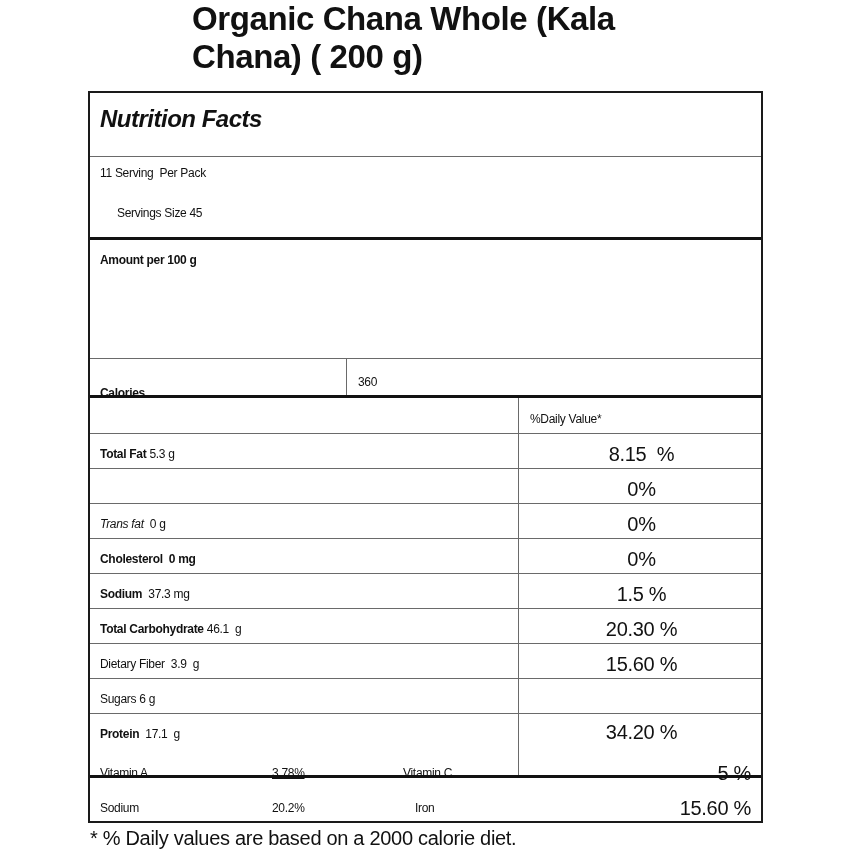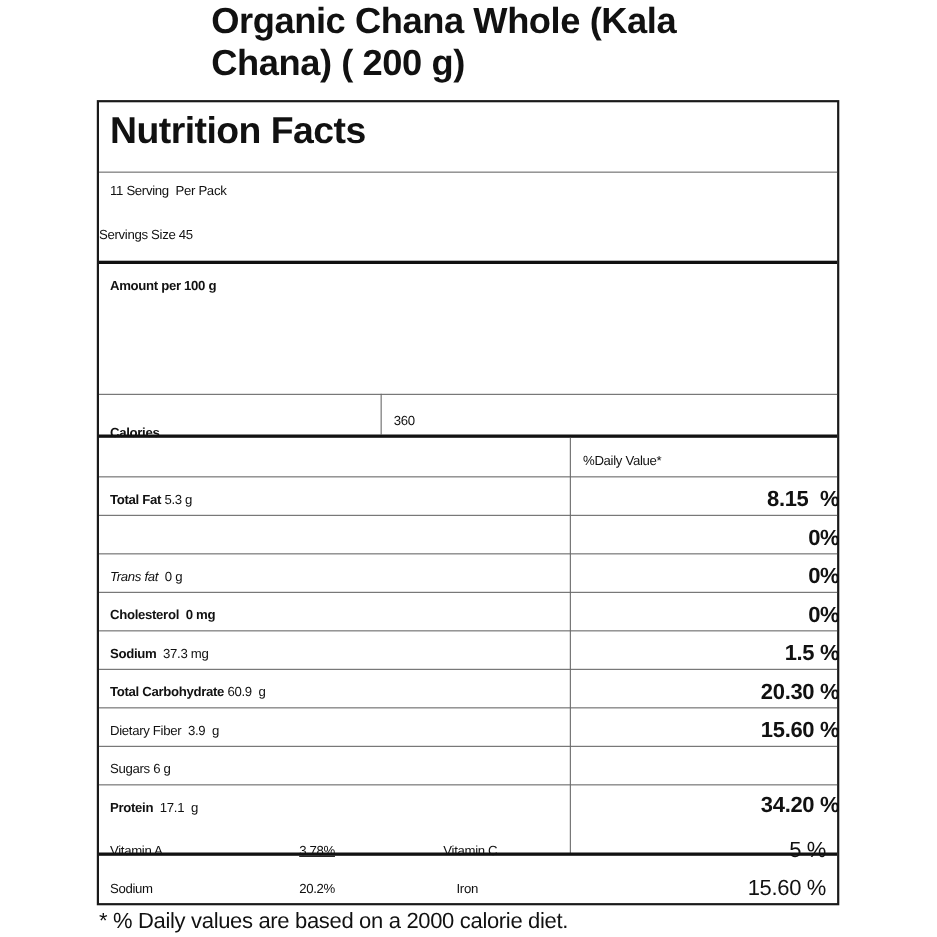--- a/index.html
+++ b/index.html
@@ -54,35 +54,35 @@
     .txt {
       position: absolute;
       font-size: 12px;
       line-height: 24px;
       white-space: pre;
       letter-spacing: -0.3px;
     }
     .bold { font-weight: bold; }
     .ital { font-style: italic; }
     .heading {
-      font-size: 34px;
+      font-size: 24px;
       line-height: 40px;
       font-weight: bold;
       letter-spacing: -0.5px;
+      font-style: italic;
     }
     .dv {
       position: absolute;
       left: 430px;
       width: 243px;
-      text-align: right;
+      text-align: center;
       font-size: 20px;
       line-height: 24px;
       white-space: pre;
       letter-spacing: -0.3px;
-      font-weight: bold;
     }
     .right {
       position: absolute;
       right: 10px;
       text-align: right;
       font-size: 20px;
       line-height: 24px;
       white-space: pre;
       letter-spacing: -0.3px;
     }
@@ -103,21 +103,21 @@
   <div>Organic Chana Whole (Kala</div>
   <div>Chana)  (  200 g)</div>
 </div>
 
 <div class="label">
 
   <div class="txt heading" style="left:10px; top:6px;">Nutrition Facts</div>
   <div class="hline" style="top:63px;"></div>
 
   <div class="txt" style="left:10px; top:68px;">11 Serving  Per Pack</div>
-  <div class="txt" style="left:0; top:108px;">Servings Size 45</div>
+  <div class="txt" style="left:27px; top:108px;">Servings Size 45</div>
   <div class="hline thick" style="top:144px;"></div>
 
   <div class="txt bold" style="left:10px; top:155px;">Amount per 100 g</div>
   <div class="hline" style="top:265px;"></div>
 
   <div class="vline" style="left:256px; top:265px; height:37px;"></div>
   <div class="txt bold" style="left:10px; top:272px;margin-top:16px;">Calories</div>
   <div class="txt" style="left:268px; top:277px;">360</div>
   <div class="hline thick" style="top:302px;"></div>
 
@@ -138,21 +138,21 @@
   <div class="hline" style="top:445px;"></div>
 
   <div class="txt bold" style="left:10px; top:454px;"><span>Cholesterol</span><span>  0 mg</span></div>
   <div class="dv" style="top:454px;">0%</div>
   <div class="hline" style="top:480px;"></div>
 
   <div class="txt" style="left:10px; top:489px;"><span class="bold">Sodium</span><span>  37.3 mg</span></div>
   <div class="dv" style="top:489px;">1.5 %</div>
   <div class="hline" style="top:515px;"></div>
 
-  <div class="txt" style="left:10px; top:524px;"><span class="bold">Total Carbohydrate</span><span> 60.9  g</span></div>
+  <div class="txt" style="left:10px; top:524px;"><span class="bold">Total Carbohydrate</span><span> 46.1  g</span></div>
   <div class="dv" style="top:524px;">20.30 %</div>
   <div class="hline" style="top:550px;"></div>
 
   <div class="txt" style="left:10px; top:559px;"><span>Dietary Fiber</span><span>  3.9  g</span></div>
   <div class="dv" style="top:559px;">15.60 %</div>
   <div class="hline" style="top:585px;"></div>
 
   <div class="txt" style="left:10px; top:594px;"><span>Sugars</span><span> 6 g</span></div>
   <div class="dv" style="top:594px;"></div>
   <div class="hline" style="top:620px;"></div>

